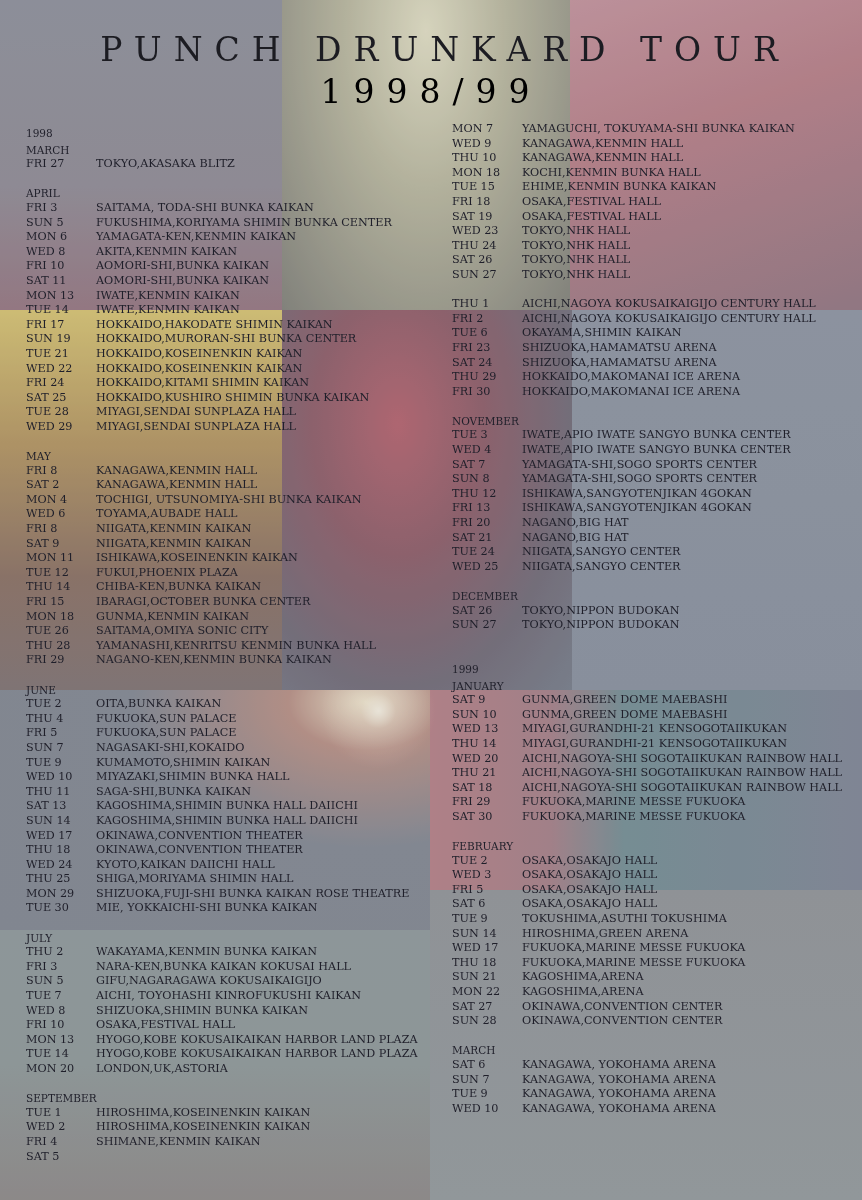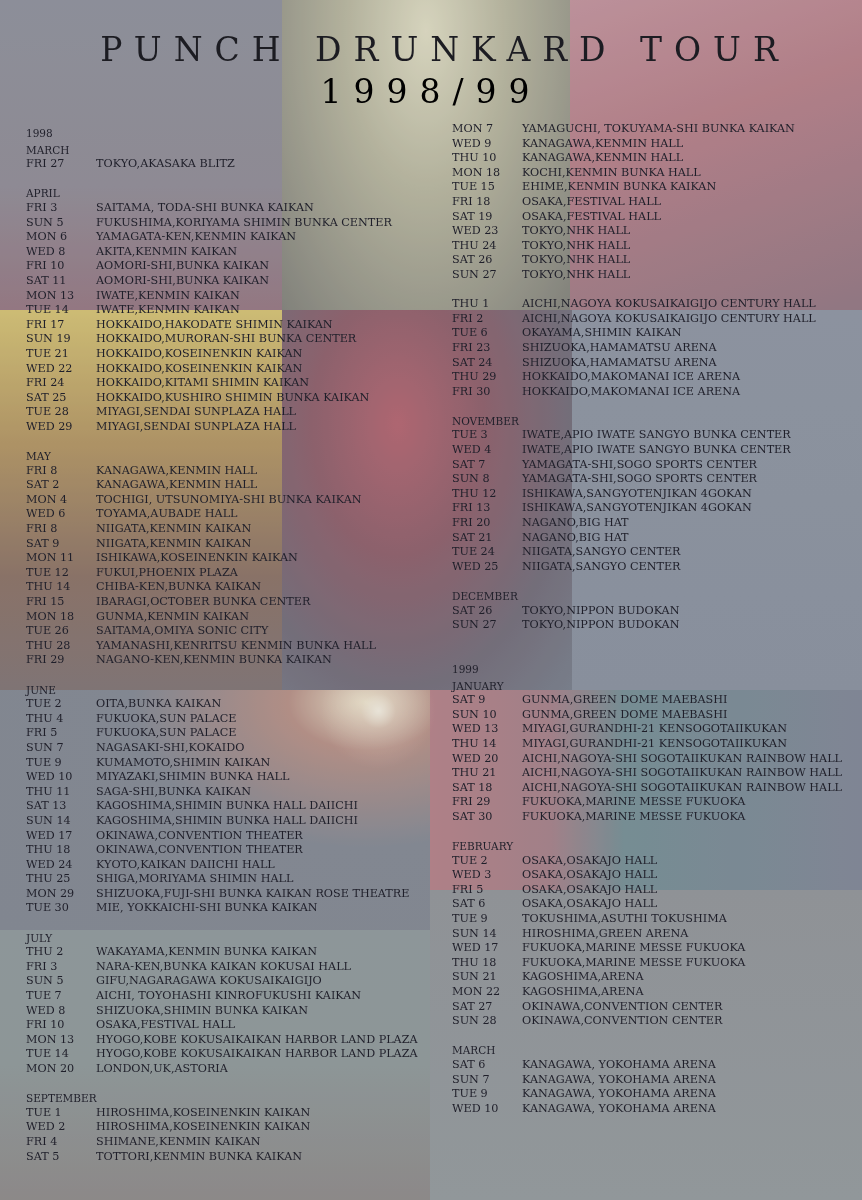--- a/index.html
+++ b/index.html
@@ -300,21 +300,20 @@
       <div class="row">
         <span class="day">WED 2</span>
         <span class="venue">HIROSHIMA,KOSEINENKIN KAIKAN</span>
       </div>
       <div class="row">
         <span class="day">FRI 4</span>
         <span class="venue">SHIMANE,KENMIN KAIKAN</span>
       </div>
       <div class="row">
         <span class="day">SAT 5</span>
-        <span class="venue">TOTTORI,KENMIN BUNKA KAIKAN</span>
       </div>
     </div>
   </div>
 
 <div class="col right" id="right-col">
   <div class="section" id="sep-cont">
       <div class="row">
         <span class="day">MON 7</span>
         <span class="venue">YAMAGUCHI, TOKUYAMA-SHI BUNKA KAIKAN</span>
       </div>

